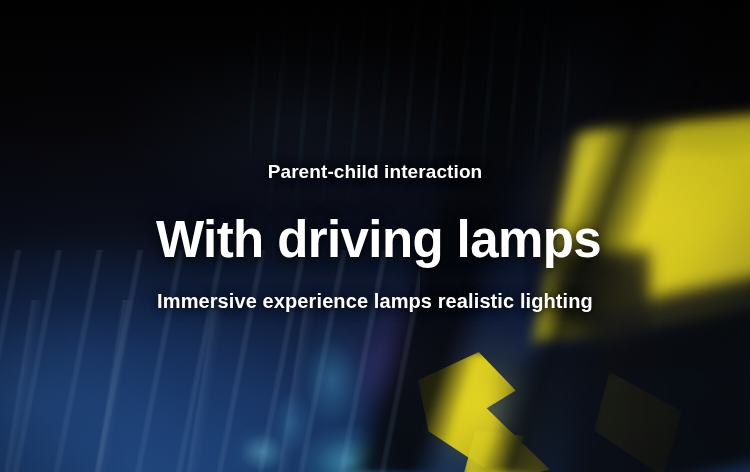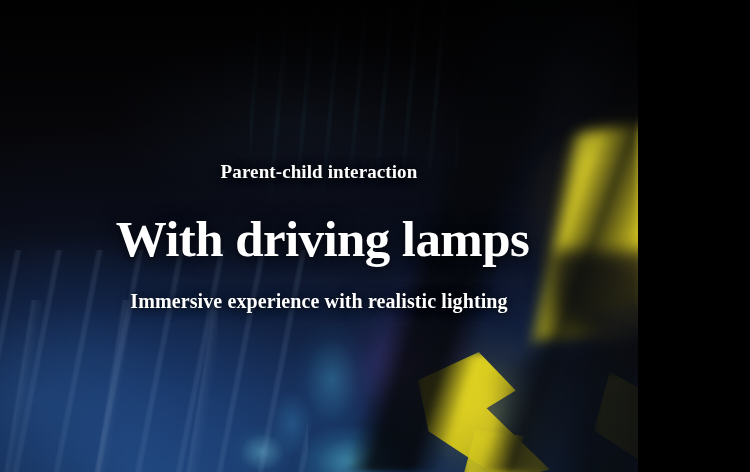--- a/index.html
+++ b/index.html
@@ -6,25 +6,24 @@
     margin: 0;
     padding: 0;
     background: #000;
   }
   body {
     font-family: "Liberation Sans", sans-serif;
   }
 
   .banner {
     position: relative;
-    width: 638px;
+    width: 750px;
     height: 472px;
     overflow: hidden;
     background: #08080a;
-    font-family: Liberation Serif, serif;
   }
 
   
   .bg-layer {
     position: absolute;
     inset: 0;
     pointer-events: none;
   }
 
   
@@ -310,16 +309,16 @@
   <div class="bg-layer bg-streaks-top"></div>
   <div class="bg-layer bg-streaks-blue"></div>
   <div class="bg-layer bg-streaks-blue2"></div>
 
   <div class="bg-layer top-darken"></div>
   <div class="bg-layer vignette"></div>
 
   <div class="content">
     <div class="eyebrow">Parent-child interaction</div>
     <div class="headline">With driving lamps</div>
-    <div class="subline">Immersive experience with realistic lighting</div>
+    <div class="subline">Immersive experience lamps realistic lighting</div>
   </div>
 
 </div>
 
 </body></html>

